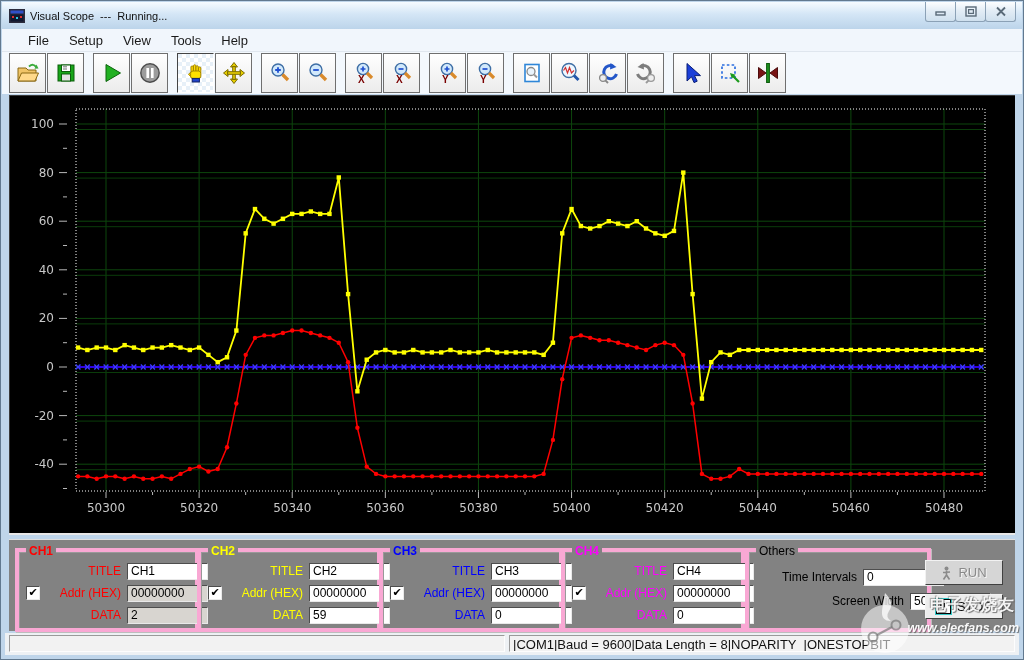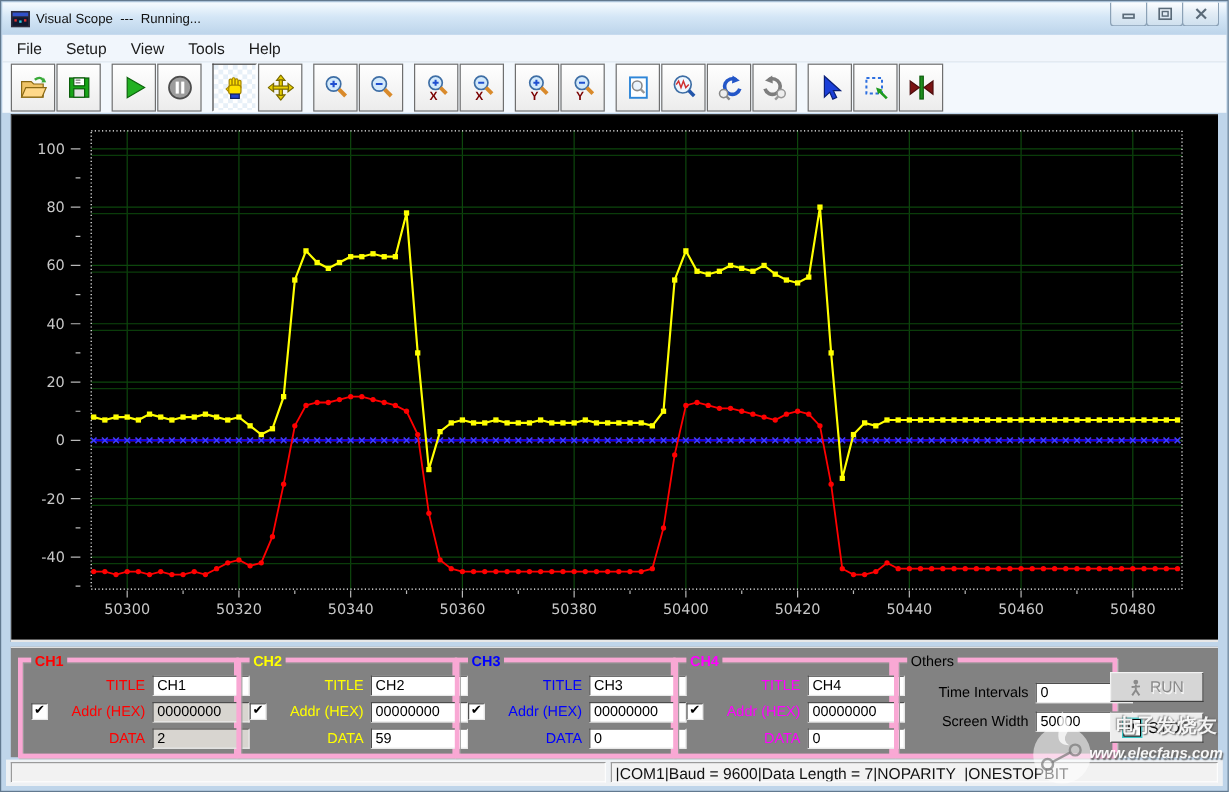--- a/index.html
+++ b/index.html
@@ -11,21 +11,21 @@
   .titlebar{position:absolute;left:1px;right:1px;top:1px;height:27px;
     background:linear-gradient(#f6fbff,#d4e6f6 45%,#bcd4ea);display:flex;align-items:center;padding-left:7px;}
   .appicon{width:16px;height:14px;margin-right:5px;}
   .title{font-size:11px;color:#111;white-space:pre;}
   .winbtns{position:absolute;right:6px;top:0;display:flex;}
   .wbtn{width:29px;height:19px;margin-left:-1px;border:1px solid #8ba1b6;border-top:none;
     background:linear-gradient(#fdfeff,#e3edf6 45%,#cfe0ee);display:flex;align-items:center;justify-content:center;
     border-radius:0 0 3px 3px;}
   
   .menubar{position:absolute;top:28px;left:1px;right:1px;height:22px;background:#f1f6fc;
-    border-bottom:1px solid #dfe6ee;display:flex;align-items:center;font-size:13px;color:#1a1a1a;padding-left:2px;}
+    border-bottom:1px solid #dfe6ee;display:flex;align-items:center;font-size:13px;color:#1a1a1a;padding-left:16px;}
   .mitem{padding:3px 10px;}
   
   .toolbar{position:absolute;top:51px;left:1px;right:1px;height:42px;background:#f3f8fd;
     display:flex;align-items:center;padding-left:7px;}
   .tbtn{width:37px;height:40px;box-sizing:border-box;border:1px solid #6f6f6f;
     background:linear-gradient(#ffffff,#ececec);display:flex;align-items:center;justify-content:center;margin-right:1px;flex:none;}
   .tbtn.gap{margin-right:9px;}
   .tbtn.pressed{border-color:#444 #fff #fff #444;
     background:repeating-conic-gradient(#ffffff 0 25%,#e7f0f8 0 50%) 0 0/8px 8px;}
   
@@ -808,42 +808,42 @@
         <input class="finput" readonly="" value="0" style="">
       </div>
     </div>
 
     <div class="gbox" style="left:736px;width:178px;">
       <span class="legend" style="color:#000;font-weight:normal;">Others</span>
       <div class="grow" style="top:16px;">
         <span class="glabel othlabel" style="width:92px;">Time Intervals</span>
         <input class="finput" readonly="" value="0" style="">
       </div>
-      <div class="grow" style="top:40px;">
+      <div class="grow" style="top:40px;margin-left:47px;">
         <span class="glabel othlabel" style="width:92px;">Screen Width</span>
         <input class="finput" readonly="" value="50000" style="">
       </div>
     </div>
 
     <div class="btn disabled" style="top:20px;">
       <svg width="11" height="14" viewBox="0 0 11 14">
         <circle cx="5.5" cy="2.4" r="2" fill="#8a8a8a"></circle>
         <path d="M5.5 4.5 L5.5 9 M2 6.5 L9 6 M5.5 9 L2.5 13.5 M5.5 9 L8.5 13.5" stroke="#8a8a8a" stroke-width="1.6" fill="none"></path>
       </svg>
       <span>RUN</span>
     </div>
     <div class="btn stop" style="top:54px;">
       <span class="stopic"></span>
       <span>STOP</span>
     </div>
   </div>
 
   <div class="statusbar">
     <div class="scell" style="left:4px;width:496px;"></div>
-    <div class="scell" style="left:504px;right:4px;">|COM1|Baud = 9600|Data Length = 7|NOPARITY  |ONESTOPBIT</div>
+    <div class="scell" style="left:504px;right:4px;">|COM1|Baud = 9600|Data Length = 8|NOPARITY  |ONESTOPBIT</div>
   </div>
 
   <div class="wm">
     <svg width="64" height="66" viewBox="0 0 64 66" style="position:absolute;left:0;top:0;">
       <circle cx="30" cy="38" r="24" fill="rgba(255,255,255,0.55)"></circle>
       <path d="M30 2 q10 10 4 18 q-4 6 2 10 q-10 0 -9 -10 q.5 -5 3 -18z" fill="rgba(255,255,255,0.75)"></path>
       <circle cx="18" cy="46" r="4.5" fill="none" stroke="rgba(120,120,120,0.7)" stroke-width="2"></circle>
       <circle cx="41" cy="34" r="4.5" fill="none" stroke="rgba(120,120,120,0.7)" stroke-width="2"></circle>
       <line x1="22" y1="44" x2="37" y2="36" stroke="rgba(120,120,120,0.7)" stroke-width="2"></line>
     </svg>

